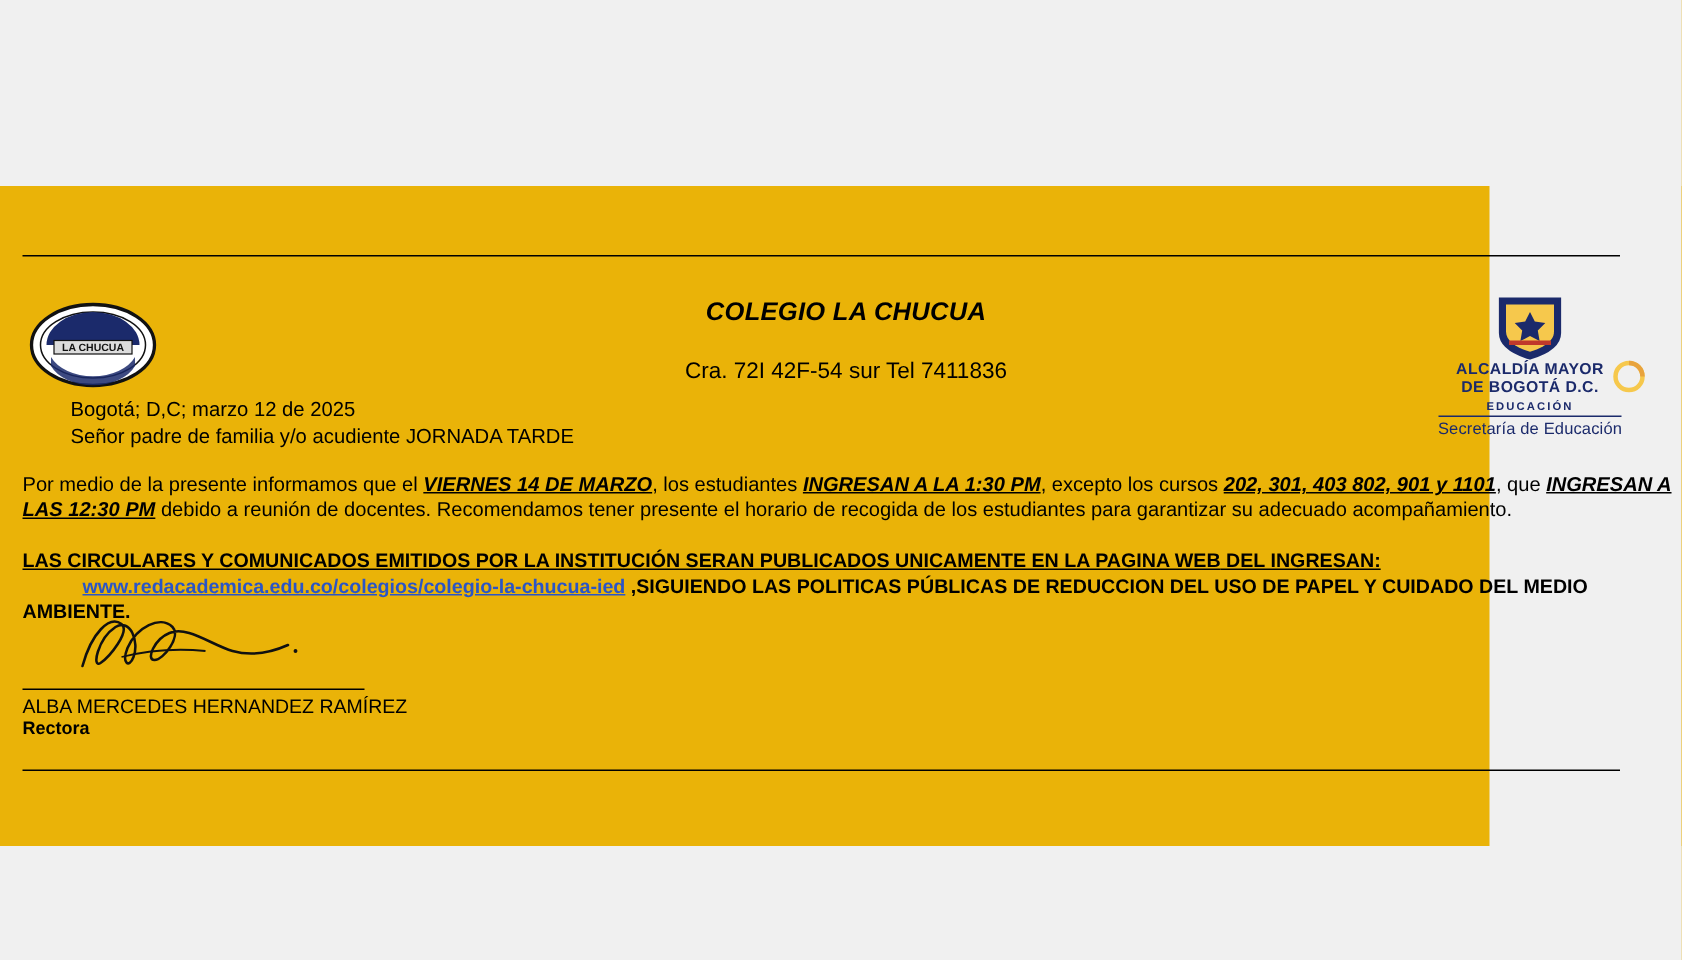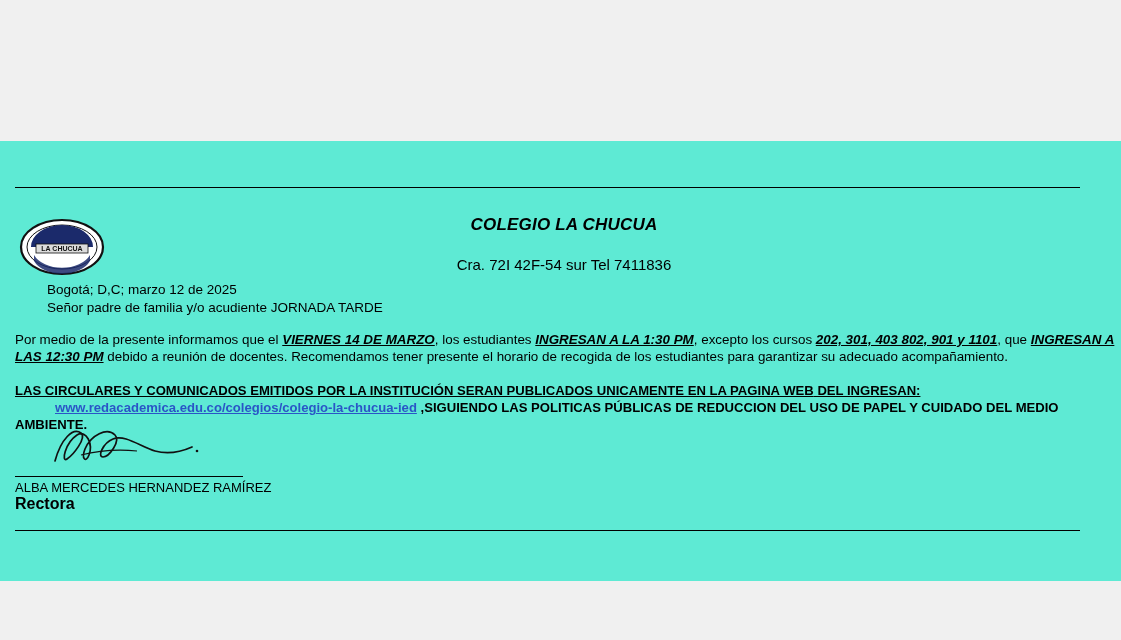--- a/index.html
+++ b/index.html
@@ -9,24 +9,24 @@
   body {
     width: 1121px;
     height: 640px;
     background: #f0f0f0;
     font-family: "Liberation Sans", sans-serif;
     overflow: hidden;
   }
   .page-wrap {
     position: absolute;
     left: 0;
-    top: 141px;
-    width: 1121px;
+    top: 124px;
+    width: 993px;
     height: 440px;
-    background: #5eead4;
+    background: #eab308;
   }
   .top-band {
     position: absolute;
     left: 0; top: 0;
     width: 1121px; height: 124px;
     background: #f0f0f0;
   }
   .bottom-band {
     position: absolute;
     left: 0; top: 564px;
@@ -193,21 +193,21 @@
     top: 338px;
     font-size: 13px;
     font-weight: normal;
     color: #000;
     line-height: 1.35;
   }
   .sig-role {
     position: absolute;
     left: 0;
     top: 354px;
-    font-size: 16px;
+    font-size: 12px;
     font-weight: bold;
     color: #000;
   }
 </style>
 </head>
 <body>
 
 <div class="top-band"></div>
 <div class="bottom-band"></div>
 
@@ -226,20 +226,37 @@
         <path d="M16 38 A30 20 0 0 0 72 38 L72 44 A30 20 0 0 1 16 44 Z" fill="#1b2a6b" opacity="0.85"></path>
         <text x="44" y="47" font-family="Liberation Sans, sans-serif" font-size="6.5" font-weight="bold" text-anchor="middle" fill="#ffffff">I.E.D.</text>
       </svg>
     </div>
 
     <div class="header-center">
       <div class="title-line">COLEGIO LA CHUCUA</div>
       <div class="addr-line">Cra. 72I 42F-54 sur Tel 7411836</div>
     </div>
 
+    <div class="alcaldia">
+      <svg class="alc-shield" viewBox="0 0 48 44">
+        <path d="M4 3 H44 V26 C44 35 34 40 24 43 C14 40 4 35 4 26 Z" fill="#1b2a6b" stroke="#1b2a6b" stroke-width="1.5"></path>
+        <path d="M8 7 H40 V25 C40 32 32 36 24 38.5 C16 36 8 32 8 25 Z" fill="#f6c84c"></path>
+        <path d="M24 12 l3.2 6.4 7 1 -5 5 1.2 7 -6.4-3.4 -6.4 3.4 1.2-7 -5-5 7-1 Z" fill="#1b2a6b"></path>
+        <rect x="10" y="31" width="28" height="3" fill="#c0392b"></rect>
+      </svg>
+      <div class="alc-t1">ALCALDÍA MAYOR</div>
+      <div class="alc-t1">DE BOGOTÁ D.C.</div>
+      <div class="alc-t2">EDUCACIÓN</div>
+      <div class="alc-bar"></div>
+      <div class="alc-t3">Secretaría de Educación</div>
+      <svg class="alc-swirl" viewBox="0 0 22 22">
+        <circle cx="11" cy="11" r="9" fill="none" stroke="#f6c84c" stroke-width="3"></circle>
+        <path d="M11 2 A9 9 0 0 1 20 11" fill="none" stroke="#e8a33d" stroke-width="3"></path>
+      </svg>
+    </div>
 
     <div class="meta">
       <div>Bogotá; D,C; marzo 12 de 2025</div>
       <div><span>Señor padre de familia y/o acudiente </span><b>JORNADA TARDE</b></div>
     </div>
 
     <div class="para1">
       <span>Por medio de la presente informamos que el </span><b><u>VIERNES 14 DE MARZO</u></b><span>, los estudiantes </span><b><u>INGRESAN A LA 1:30 PM</u></b><span>, excepto los cursos </span><b><u>202, 301, 403 802, 901 y 1101</u></b><span>, que </span><b><u>INGRESAN A LAS 12:30 PM</u></b>
       <span>debido a reunión de docentes. Recomendamos tener presente el horario de recogida de los estudiantes para garantizar su adecuado acompañamiento.</span>
     </div>

